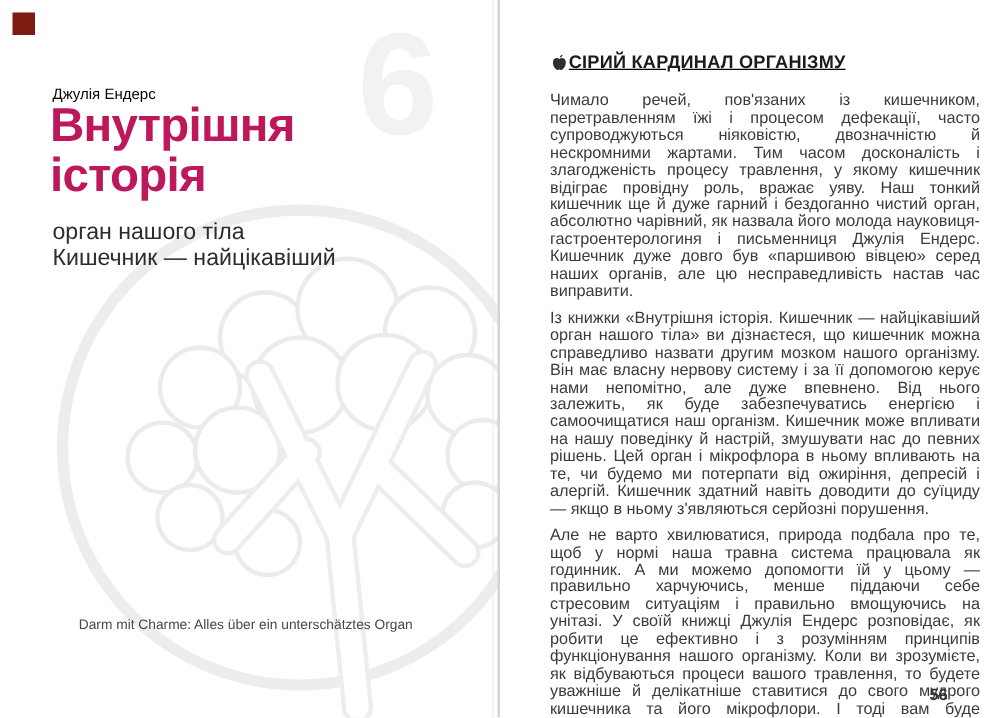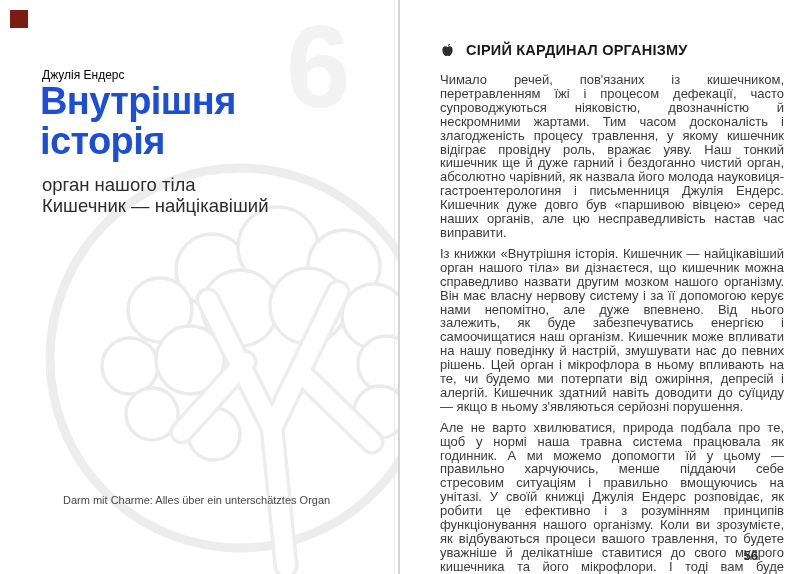--- a/index.html
+++ b/index.html
@@ -13,30 +13,30 @@
   .corner-square{position:absolute;left:10px;top:10px;width:18px;height:18px;background:#7c1b10;}
   .watermark-six{
     position:absolute;left:286px;top:16px;
     font-size:116px;line-height:102px;font-weight:700;color:#f2f2f2;
     user-select:none;
   }
   svg.tree{position:absolute;left:0;top:0;}
   .author{position:absolute;left:42px;top:68px;font-size:12px;color:#000000;}
   .title{
     position:absolute;left:40px;top:81px;
-    font-size:38px;line-height:40px;font-weight:700;color:#1d4ed8;letter-spacing:-0.6px;
+    font-size:38px;line-height:40px;font-weight:700;color:#be185d;letter-spacing:-0.6px;
   }
   .subtitle{position:absolute;left:42px;top:174px;font-size:18.5px;line-height:21px;color:#2d2d2d;}
   .credit{position:absolute;left:63px;top:494px;font-size:11px;line-height:13px;color:#474747;}
   
   .gutter-a{position:absolute;left:394px;top:0;width:1px;height:574px;background:#ececec;}
   .gutter-b{position:absolute;left:398px;top:0;width:2px;height:574px;background:#d5d5d5;}
   
   .right-col{position:absolute;left:440px;top:42px;width:344px;}
-  .sec-head{display:flex;align-items:flex-end;gap:11px;margin:0 0 15px 0;}
+  .sec-head{display:flex;align-items:flex-end;margin:0 0 15px 0;text-decoration:underline;}
   .sec-head .txt{font-size:14.5px;font-weight:700;color:#1b1b1b;letter-spacing:0.2px;}
   .sec-head svg{flex:0 0 auto;display:block;}
   .sec2 .sec-head{margin-top:12px;margin-bottom:13px;}
   p.body{
     margin:0 0 7px 0;
     font-size:13px;line-height:13.9px;color:#3b3b3b;
     text-align:justify;
   }
   .pageno{
     position:absolute;left:698px;top:548px;width:60px;text-align:right;

